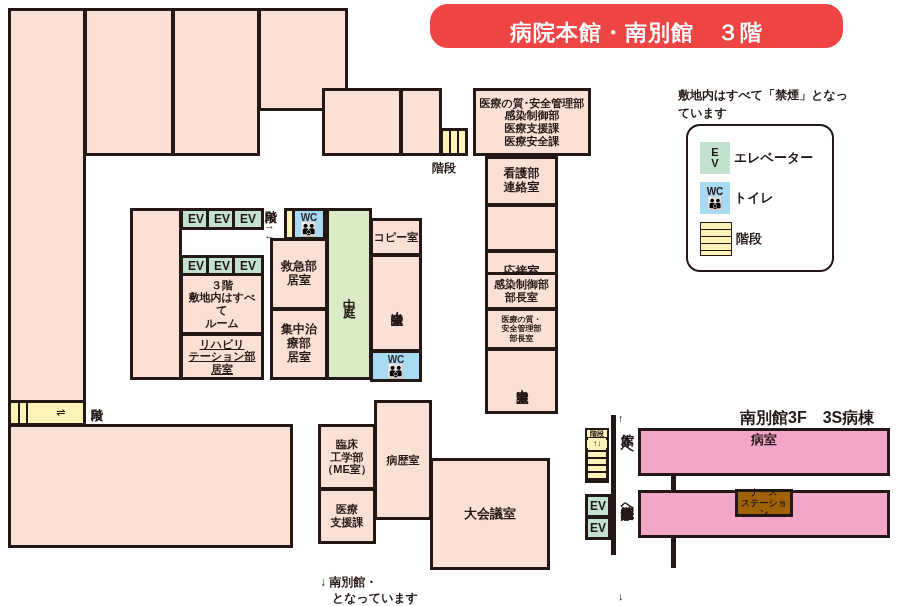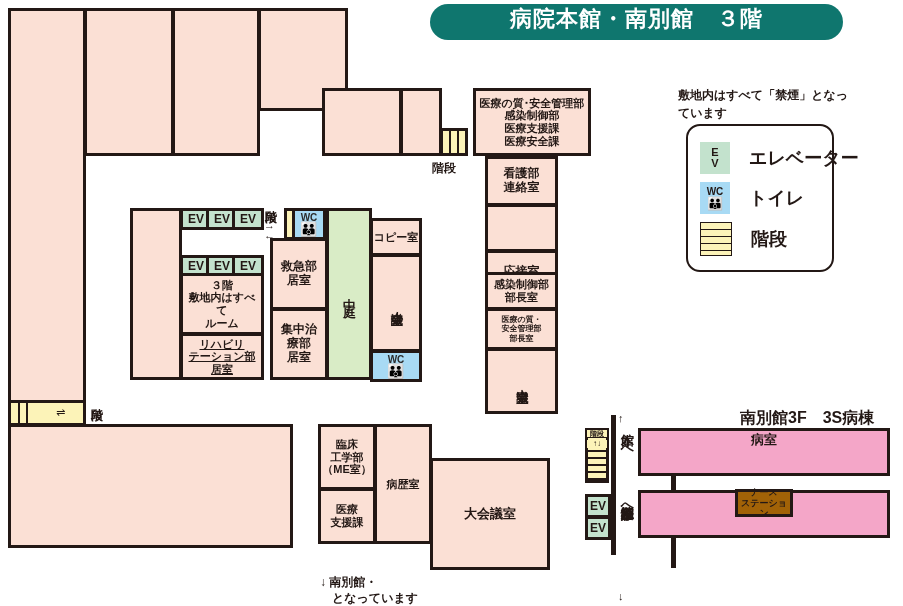--- a/index.html
+++ b/index.html
@@ -6,23 +6,23 @@
   body{
     width:903px;height:606px;position:relative;overflow:hidden;
     background:#ffffff;
     font-family:"Liberation Sans","DejaVu Sans",sans-serif;
     color:#231815;
   }
   .abs{position:absolute;box-sizing:border-box;}
 
   
   #title-pill{
-    left:430px;top:4px;width:413px;height:36px;
-    background:#0f766e;border-radius:18px;
-    display:flex;align-items:flex-start;justify-content:center;
+    left:430px;top:4px;width:413px;height:44px;
+    background:#ef4444;border-radius:18px;
+    display:flex;align-items:flex-end;justify-content:center;
     color:#ffffff;font-size:22px;font-weight:bold;letter-spacing:1px;
   }
 
   
   .room{
     background:#fbe0d5;border:3px solid #231815;
     display:flex;align-items:center;justify-content:center;
     text-align:center;font-size:12px;font-weight:bold;line-height:1.15;
   }
   .room.blank{}
@@ -71,21 +71,21 @@
 
   
   #legend-note{left:678px;top:86px;width:170px;font-size:12px;
     font-weight:bold;line-height:1.5;}
   #legend-box{left:686px;top:124px;width:148px;height:148px;
     border:2px solid #231815;border-radius:14px;background:#fff;}
   .leg-row{position:absolute;display:flex;align-items:center;}
   .leg-key{width:30px;height:32px;display:flex;align-items:center;
     justify-content:center;flex-direction:column;font-size:11px;
     font-weight:bold;line-height:1;}
-  .leg-txt{margin-left:19px;font-size:18px;font-weight:bold;}
+  .leg-txt{margin-left:4px;font-size:13px;font-weight:bold;}
 
   .legend-ev{background:#c3e2cd;}
   .legend-wc{background:#a8daf4;}
   .legend-st{background:
       repeating-linear-gradient(to bottom,#fcf3b8 0 6px,#231815 6px 7px);
     border:1px solid #231815;}
 
   
   #annex-title{left:740px;top:408px;font-size:16px;font-weight:bold;}
   .corridor-label{font-size:13px;font-weight:bold;
@@ -247,21 +247,21 @@
   <span>臨床
 工学部
 （ME室）</span>
 </div>
 
 <div class="abs room" style="left:318px;top:488px;width:58px;height:56px;white-space:pre-line;font-size:11px;">
   <span>医療
 支援課</span>
 </div>
 
-<div class="abs room" style="left:374px;top:424px;width:58px;height:120px;font-size:11px;">
+<div class="abs room" style="left:374px;top:400px;width:58px;height:120px;font-size:11px;">
   <span>病歴室</span>
 </div>
 
 <div class="abs room" style="left:430px;top:458px;width:120px;height:112px;font-size:13px;">
   <span>大会議室</span>
 </div>
 
 <div class="abs note" style="left:320px;top:558px;width:160px;white-space:pre-line;">
   <span>↓ 南別館・
 　となっています</span>

